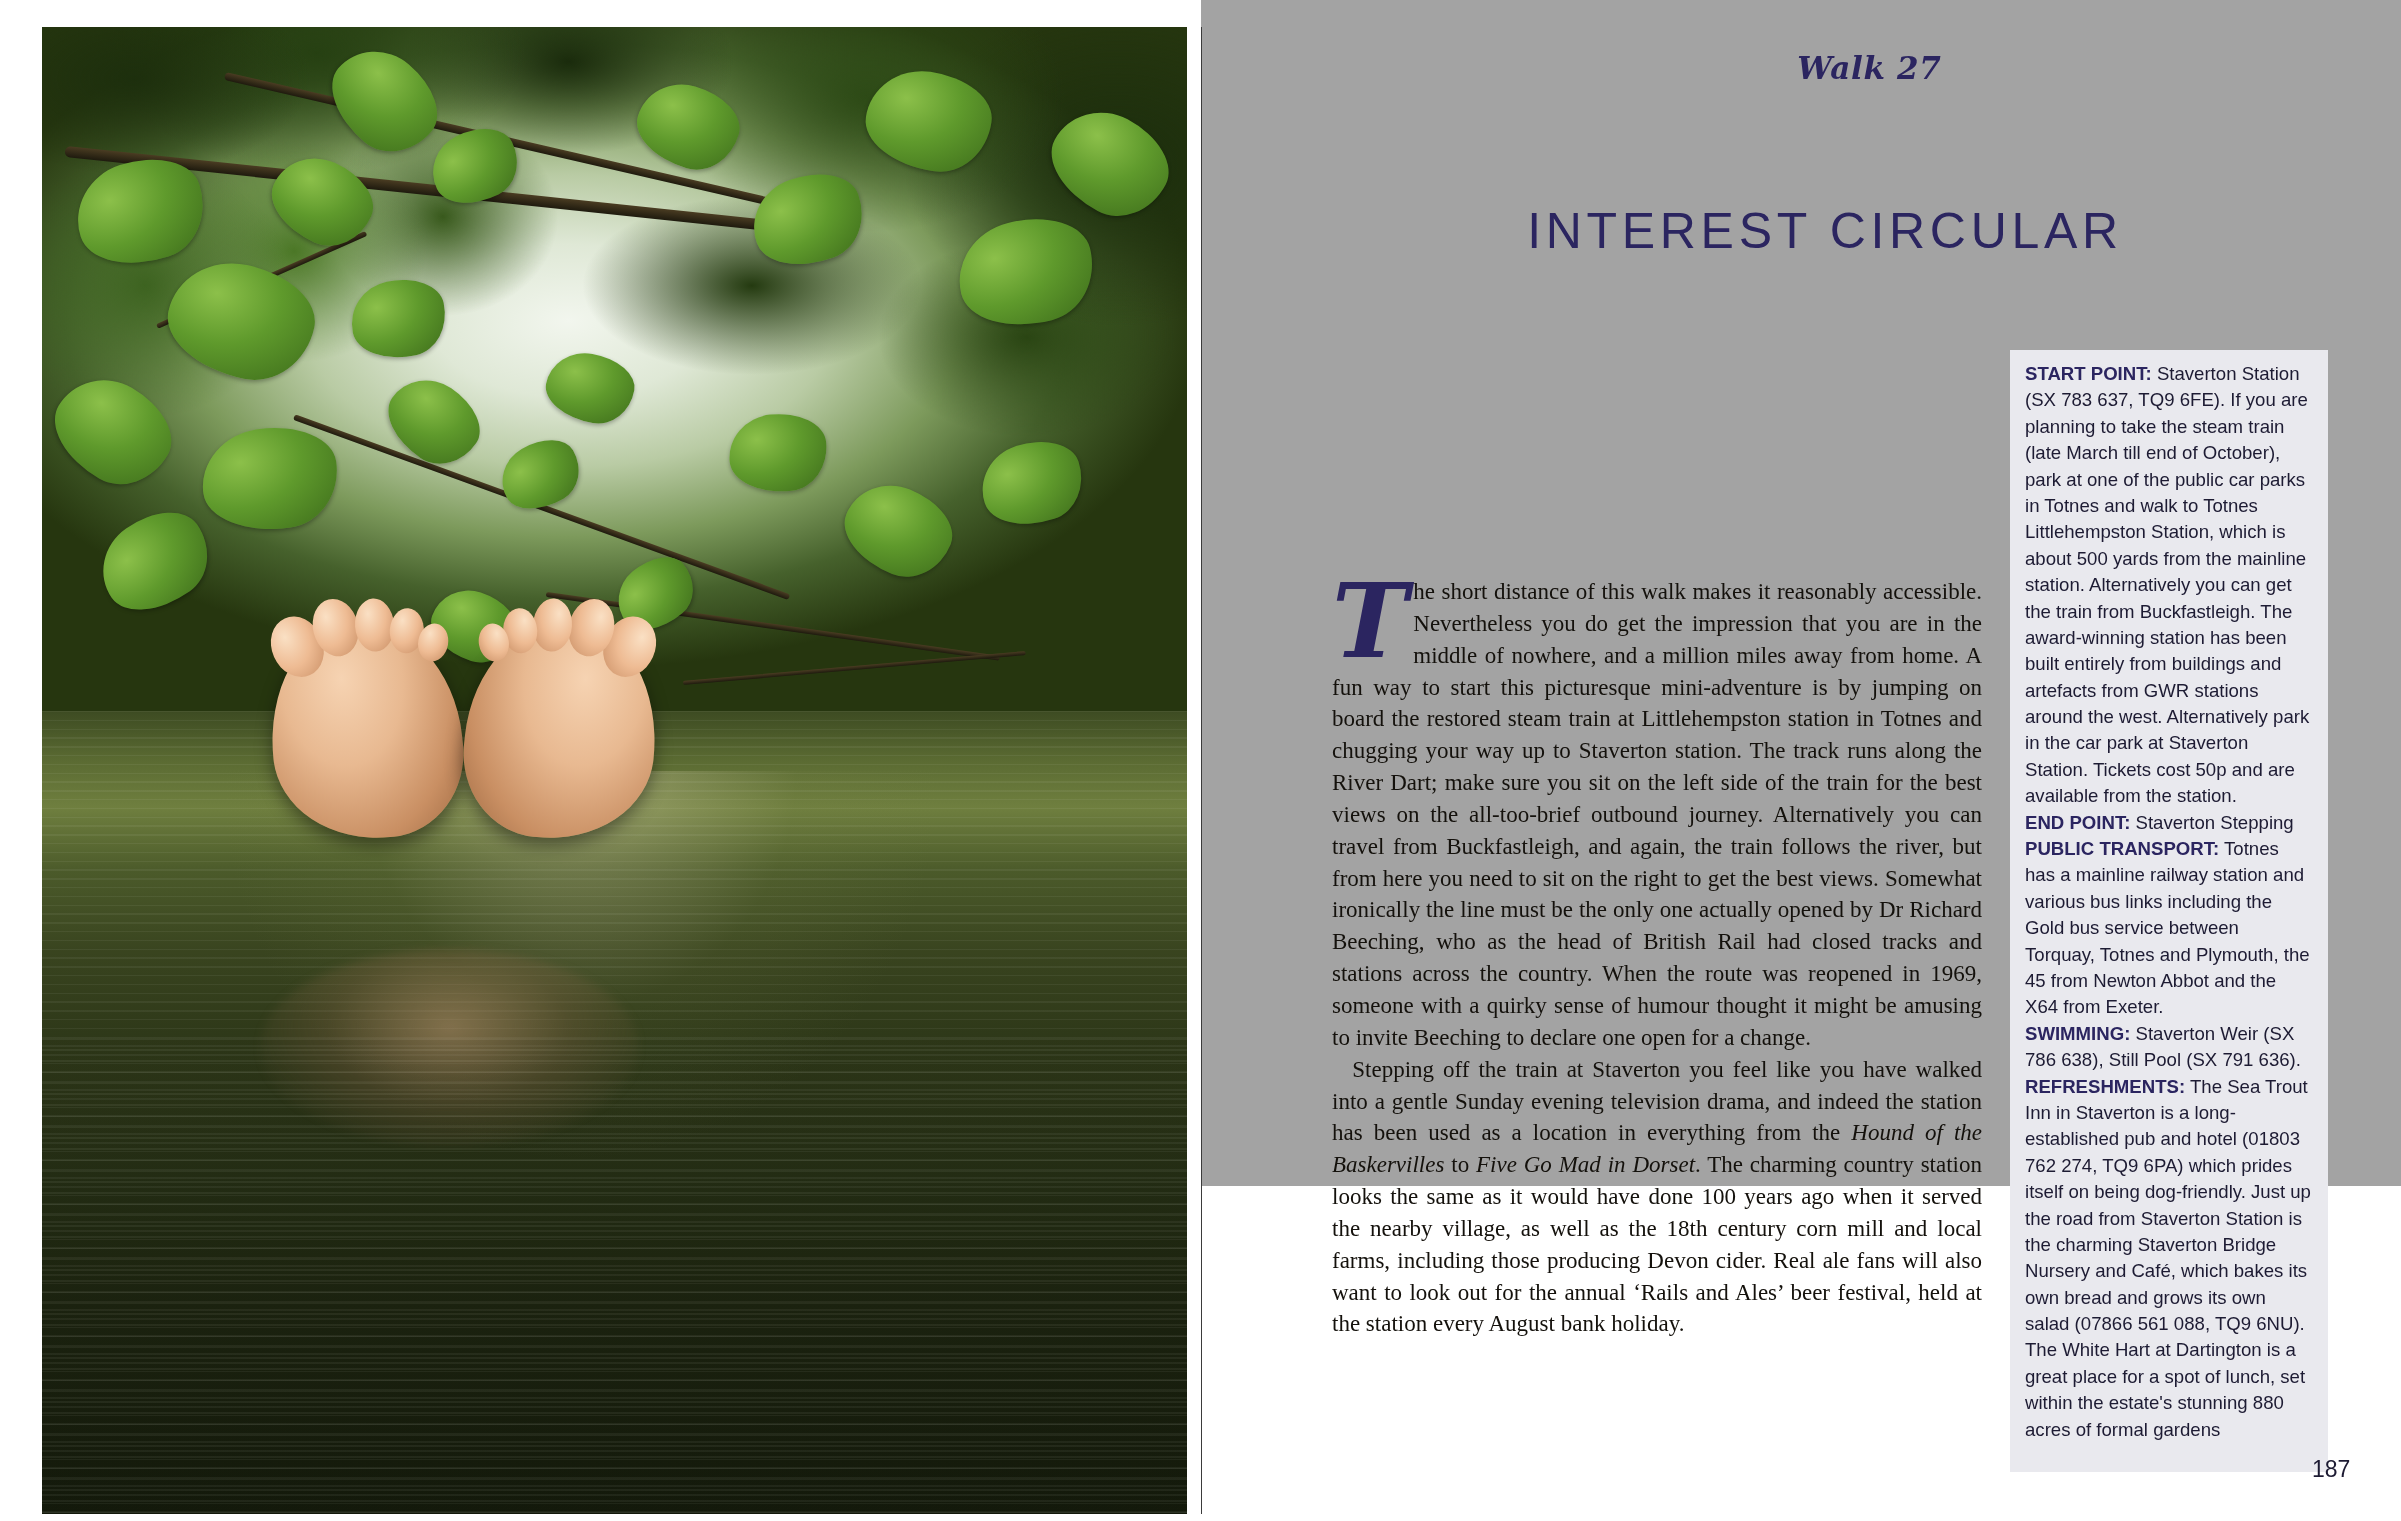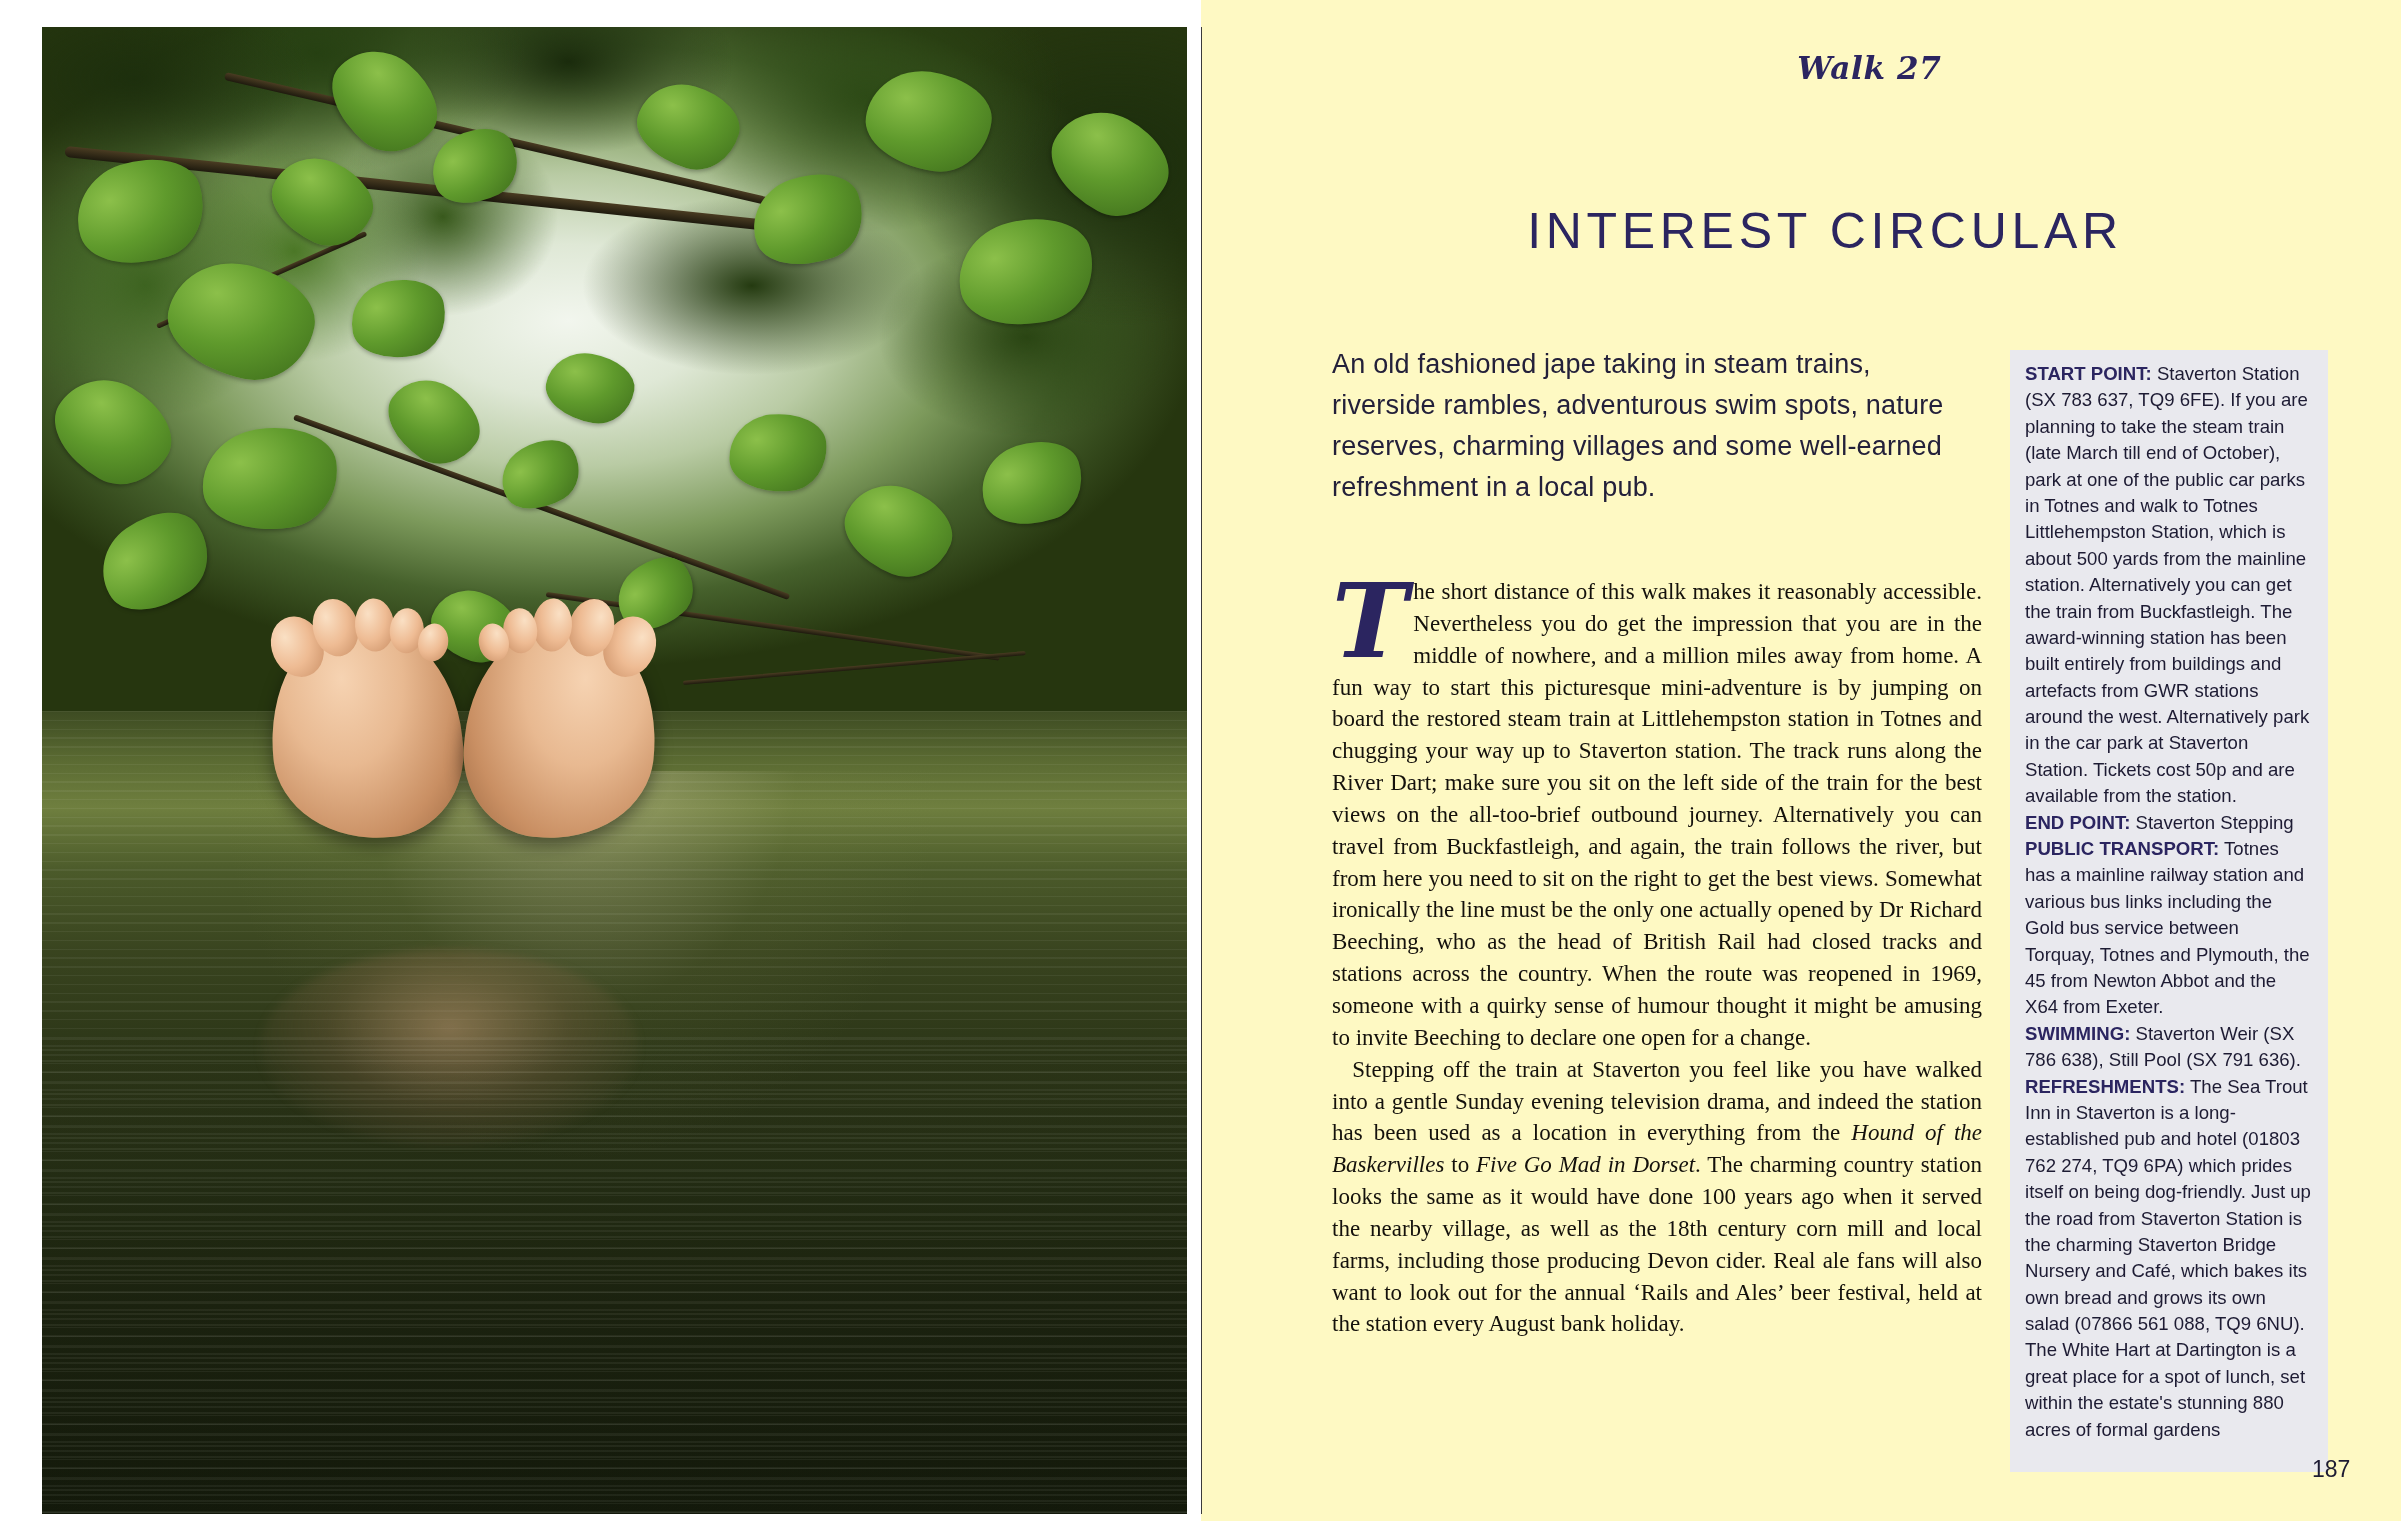--- a/index.html
+++ b/index.html
@@ -107,22 +107,22 @@
     background:
       repeating-linear-gradient(to bottom,
         rgba(255,255,255,0.10) 0px, rgba(255,255,255,0.10) 2px,
         rgba(0,0,0,0.06) 2px, rgba(0,0,0,0.06) 11px);
   }
 
   
   .text-page {
     position: absolute;
     left: 1201px; top: 0;
-    width: 1201px; height: 1521px;
-    background: #fef9c3;
+    width: 1201px; height: 1186px;
+    background: #a3a3a3;
   }
   .walk-number {
     position: absolute;
     left: 526px; top: 50px;
     width: 285px;
     text-align: center;
     font-family: "DejaVu Serif", serif;
     font-style: italic;
     font-weight: bold;
     font-size: 31px;
@@ -280,21 +280,20 @@
     <div class="ripples" style="left:0; top:68%; width:100%; height:32%; opacity:.55;"></div>
   </div>
 </div>
 
 <div class="text-page">
   <div class="col-rule"></div>
 
   <div class="walk-number">Walk 27</div>
   <h1 class="walk-title">INTEREST CIRCULAR</h1>
 
-  <div class="intro">An old fashioned jape taking in steam trains, riverside rambles, adventurous swim spots, nature reserves, charming villages and some well-earned refreshment in a local pub.</div>
 
   <div class="body-col">
     <p>
       <span class="dropcap">T</span><span>he short distance of this walk makes it reasonably accessible. Nevertheless you do get the impression that you are in the middle of nowhere, and a million miles away from home. A fun way to start this picturesque mini-adventure is by jumping on board the restored steam train at Littlehempston station in Totnes and chugging your way up to Staverton station.  The track runs along the River Dart; make sure you sit on the left side of the train for the best views on the all-too-brief outbound journey. Alternatively you can travel from Buckfastleigh, and again, the train follows the river, but from here you need to sit on the right to get the best views.  Somewhat ironically the line must be the only one actually opened by Dr Richard Beeching, who as the head of British Rail had closed tracks and stations across the country. When the route was reopened in 1969, someone with a quirky sense of humour thought it might be amusing to invite Beeching to declare one open for a change.</span>
     </p>
     <p class="indent"><span>Stepping off the train at Staverton you feel like you have walked into a gentle Sunday evening television drama, and indeed the station has been used as a location in everything from the </span><i>Hound of the Baskervilles</i><span> to </span><i>Five Go Mad in Dorset</i><span>. The charming country station looks the same as it would have done 100 years ago when it served the nearby village, as well as the 18th century corn mill and local farms, including those producing Devon cider. Real ale fans will also want to look out for the annual ‘Rails and Ales’ beer festival, held at the station every August bank holiday.</span></p>
   </div>
 
   <div class="info-box">
     <div class="info-body">

